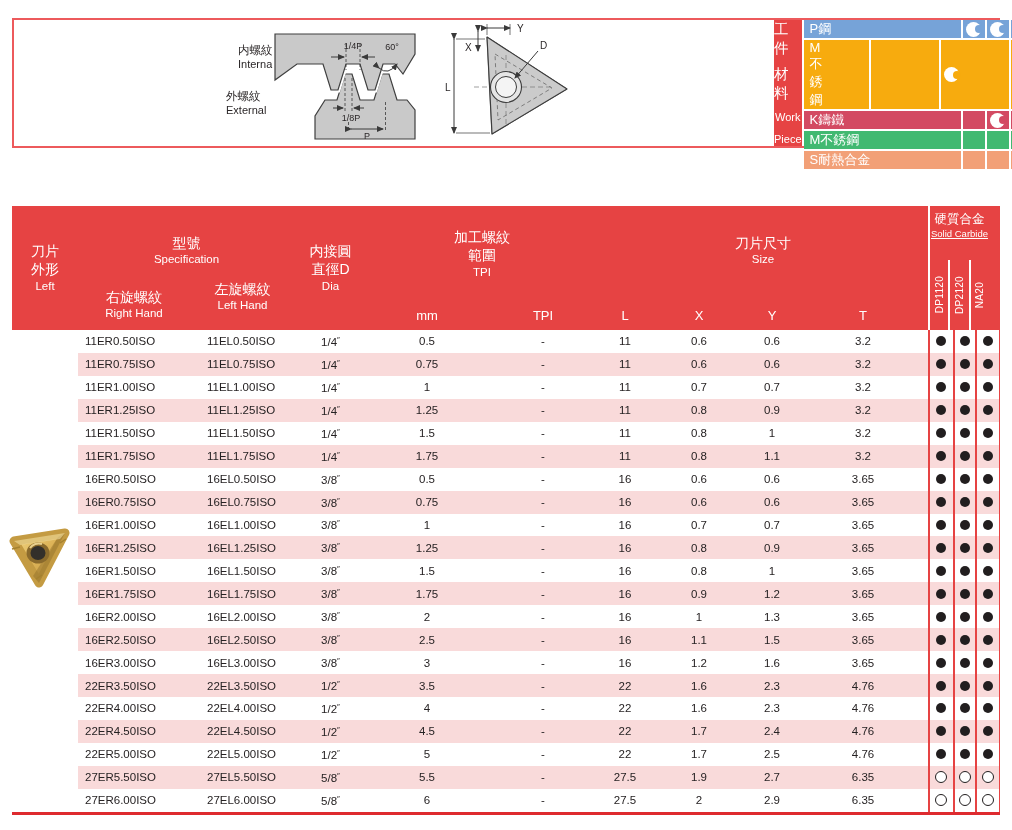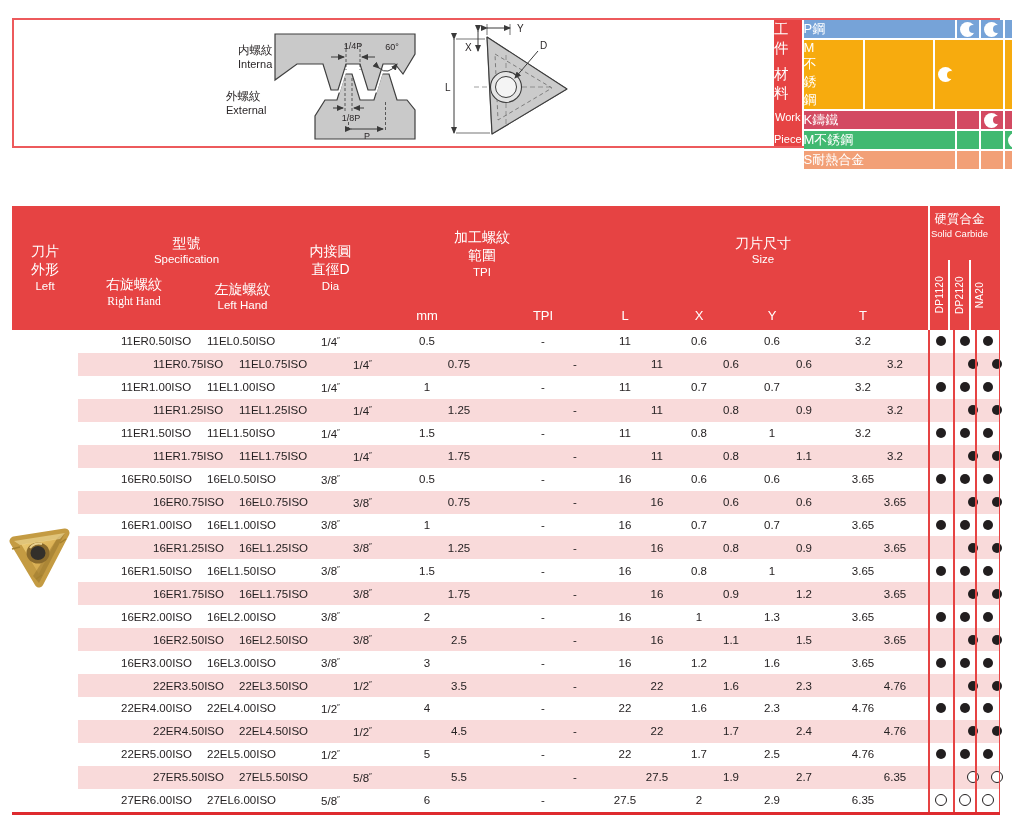--- a/index.html
+++ b/index.html
@@ -16,64 +16,64 @@
   .thread-svg{position:absolute;left:253px;top:4px;}
   .insertdim-svg{position:absolute;left:424px;top:1px;}
 
   .workpiece{position:absolute;left:760px;top:0;width:222px;height:126px;display:flex;}
   .wp-title{width:69px;background:#e64343;color:#fff;display:flex;flex-direction:column;
             align-items:center;justify-content:space-between;line-height:1.3;}
   .wp-title .zh{font-size:14.5px;}
   .wp-title .en{font-size:11px;}
   .wp-rows{flex:1;display:flex;flex-direction:column;gap:2px;background:#fff;padding-left:2px;}
   .wp-row{flex:1;display:flex;align-items:stretch;color:#fff;}
-  .wp-name{flex:1;display:flex;align-items:center;font-size:13px;}
+  .wp-name{flex:1;display:flex;align-items:center;padding-left:6px;font-size:13px;}
   .wp-cell{width:22px;border-left:2px solid #fff;display:flex;align-items:center;justify-content:center;}
   .pac{position:relative;width:15px;height:15px;border-radius:50%;background:#fff;}
   .pac::after{content:"";position:absolute;width:8px;height:8px;border-radius:50%;
               right:-2px;top:3.5px;background:var(--c);}
 
   
   .table{position:absolute;left:12px;top:206px;width:988px;}
   .thead{position:relative;height:124px;background:#e64343;color:#fff;}
   .thead .grp{position:absolute;text-align:center;line-height:1.32;}
   .zh1{font-size:14px;}
   .en1{font-size:11.5px;}
   .h-shape{left:0;top:0;width:66px;height:124px;display:flex;flex-direction:column;
            align-items:center;justify-content:center;position:absolute;line-height:1.32;}
   .h-spec{left:66px;top:28px;width:217px;}
-  .h-rh{left:66px;top:70px;width:112px;font-family:Liberation Serif, serif;}
+  .h-rh{left:66px;top:82px;width:112px;}
   .h-lh{left:178px;top:74px;width:105px;}
   .h-dia{left:283px;top:0;width:71px;height:124px;display:flex;flex-direction:column;
          align-items:center;justify-content:center;position:absolute;line-height:1.32;}
   .h-range{left:354px;top:22px;width:232px;}
   .h-size{left:586px;top:28px;width:330px;}
   .sub{position:absolute;bottom:7px;text-align:center;font-size:13px;}
   .s-mm{left:354px;width:122px;}
   .s-tpi{left:476px;width:110px;}
   .s-l{left:586px;width:54px;}
   .s-x{left:640px;width:94px;}
   .s-y{left:734px;width:52px;}
   .s-t{left:786px;width:130px;}
   .h-carbide{position:absolute;left:916px;top:0;width:61px;height:124px;
              border-left:2px solid #fff;box-sizing:border-box;}
   .carb-title{padding-top:6px;text-align:center;line-height:1.25;}
   .carb-title .zh{font-size:12.5px;}
-  .carb-title .en{font-size:9.5px;}
+  .carb-title .en{font-size:9.5px;text-decoration:underline;}
   .carb-cols{position:absolute;left:0;right:0;top:54px;bottom:0;display:flex;}
   .carb-col{flex:1;display:flex;align-items:center;justify-content:center;}
   .carb-col + .carb-col{border-left:2px solid #fff;}
   .vertical{writing-mode:vertical-rl;transform:rotate(180deg);font-size:10px;letter-spacing:.3px;}
 
   .tbody{position:relative;}
   .trow{display:grid;grid-template-columns:112px 105px 71px 122px 110px 54px 94px 52px 130px 25px 23px 24px;
         height:22.95px;margin-left:66px;align-items:center;}
-  .trow.alt{background:#f9dada;padding-left:32px;}
+  .trow.alt{background:#f9dada;}
   .cell{text-align:center;font-size:11.5px;color:#262223;}
-  .c-rh{text-align:left;padding-left:7px;margin-left:36px;}
+  .c-rh{text-align:left;padding-left:7px;}
   .c-lh{text-align:left;padding-left:17px;}
   .prime{font-size:8px;vertical-align:4px;}
   .c-mark{display:flex;align-items:center;justify-content:center;}
   .dot{width:10px;height:10px;border-radius:50%;background:#221e1f;display:block;}
   .ring{width:10px;height:10px;border-radius:50%;background:#fff;border:1.6px solid #221e1f;display:block;}
   .vline{position:absolute;top:0;height:100%;width:1.5px;background:#e64343;}
   .bottom-line{position:absolute;left:0;width:988px;height:2.5px;background:#de2a2f;}
   .photo-svg{position:absolute;left:-4px;top:315px;}
 </style>
 </head>

